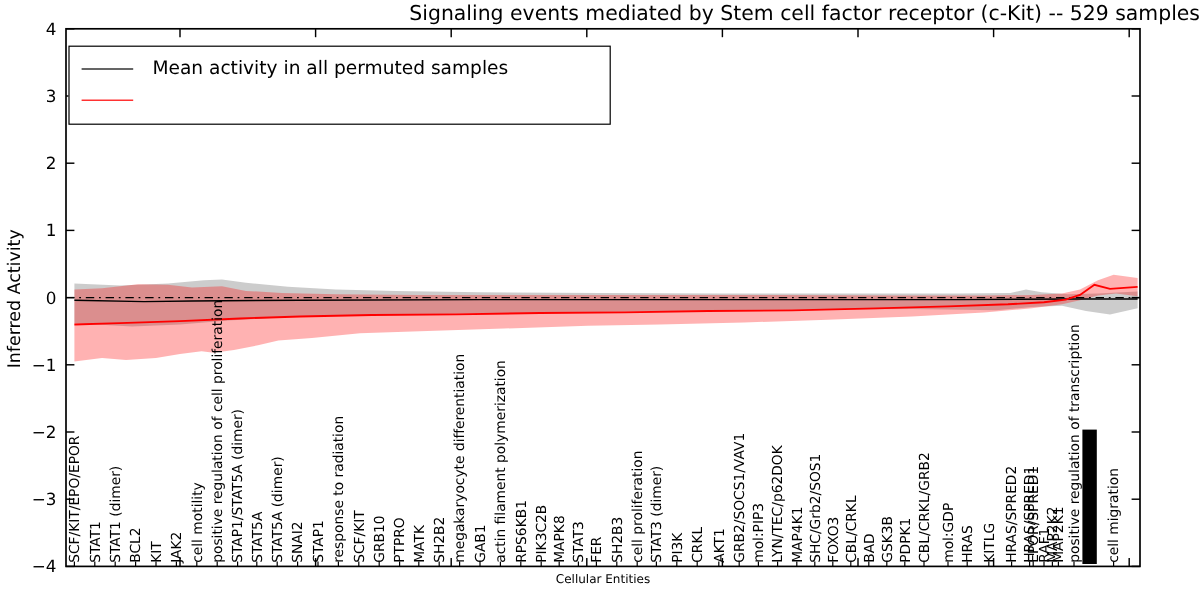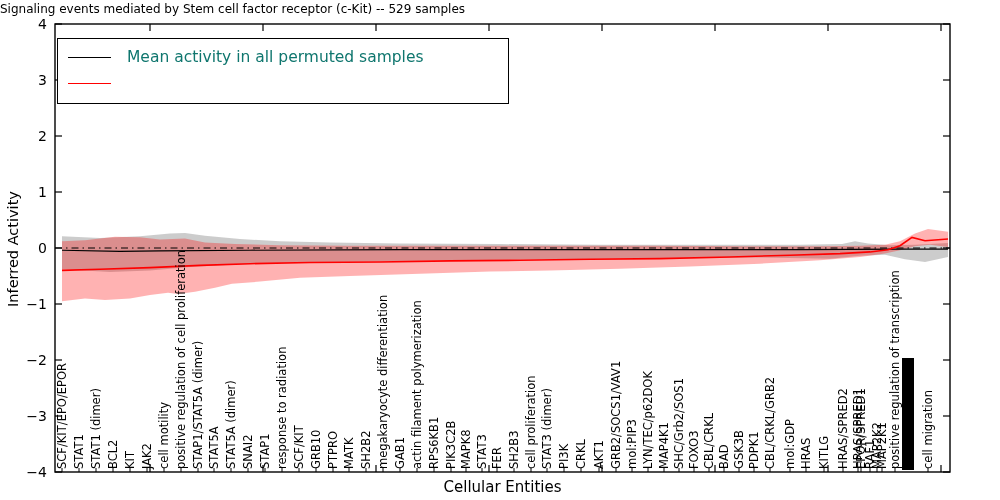--- a/index.html
+++ b/index.html
@@ -1,30 +1,30 @@
 <!DOCTYPE html>
 <html><head>
 <meta charset="utf-8">
 <style>
   html,body{margin:0;padding:0;background:#ffffff;}
   #figure{position:relative;width:1000px;height:500px;background:#ffffff;
           font-family:"DejaVu Sans","Liberation Sans",sans-serif;overflow:hidden;}
   #plot-svg{position:absolute;left:0;top:0;}
-  .fig-title{position:absolute;left:0;top:2px;width:1000px;text-align:left;
-             font-size:12px;color:#000;}
+  .fig-title{position:absolute;left:0;top:2px;width:1000px;text-align:right;
+             font-size:17px;color:#000;}
   .x-axis-label{position:absolute;left:55px;top:478px;width:895px;text-align:center;
-                font-size:15px;color:#000;}
+                font-size:10px;color:#000;}
   .y-axis-label{position:absolute;left:-52px;top:241px;width:130px;text-align:center;
                 font-size:14.5px;color:#000;transform:rotate(-90deg);}
   .legend{position:absolute;left:57px;top:38px;width:452px;background:#fff;
           border:1.6px solid #000;box-sizing:border-box;padding:5px 10px 7px 10px;}
   .legend-row{display:flex;align-items:center;height:26px;}
   .legend-line{display:inline-block;width:43px;height:0;border-top-style:solid;
                border-top-width:1.6px;margin-right:16px;}
-  .legend-text{font-size:15.5px;color:#0f766e;}
+  .legend-text{font-size:15.5px;color:#000000;}
 </style>
 </head>
 <body>
 
 <div id="figure">
   <div class="fig-title">Signaling events mediated by Stem cell factor receptor (c-Kit) -- 529 samples</div>
 
   <svg id="plot-svg" width="1000" height="500">
       <polygon points="62,236.24 100,237.92 140,236.24 170,233.44 185,232.88 205,235.68 240,239.04 280,241.28 330,242.4 400,243.52 500,244.08 600,244.64 700,244.64 800,244.64 842,244.08 855,241.28 868,243.52 890,245.2 915,244.64 948,242.96 948,256.96 925,262 905,259.2 885,254.72 860,255.84 830,258.64 760,257.52 660,258.08 560,259.2 470,260.32 380,261.44 300,262.56 240,264.24 190,267.04 150,270.4 110,272.08 62,269.28" fill="rgba(110,110,110,0.35)" stroke="none"></polygon>
       <polygon points="62,241.28 85,240.16 115,236.8 140,237.36 160,239.6 185,238.48 205,242.4 235,244.08 280,245.2 350,245.76 450,245.76 550,245.76 650,245.76 750,246.32 820,246.32 860,245.76 885,244.64 900,241.28 915,233.44 928,228.96 948,231.76 948,246.88 930,244.64 915,246.32 900,250.24 885,253.6 860,256.96 820,260.32 760,263.68 690,266.48 620,268.72 550,270.4 490,271.52 420,273.76 350,276 300,277.68 260,281.6 232,283.84000000000003 215,287.76 195,291.68 178,293.92 168,292.8 150,295.04 130,298.4 105,300.08 85,298.4 62,301.2" fill="rgba(255,0,0,0.30)" stroke="none"></polygon>

